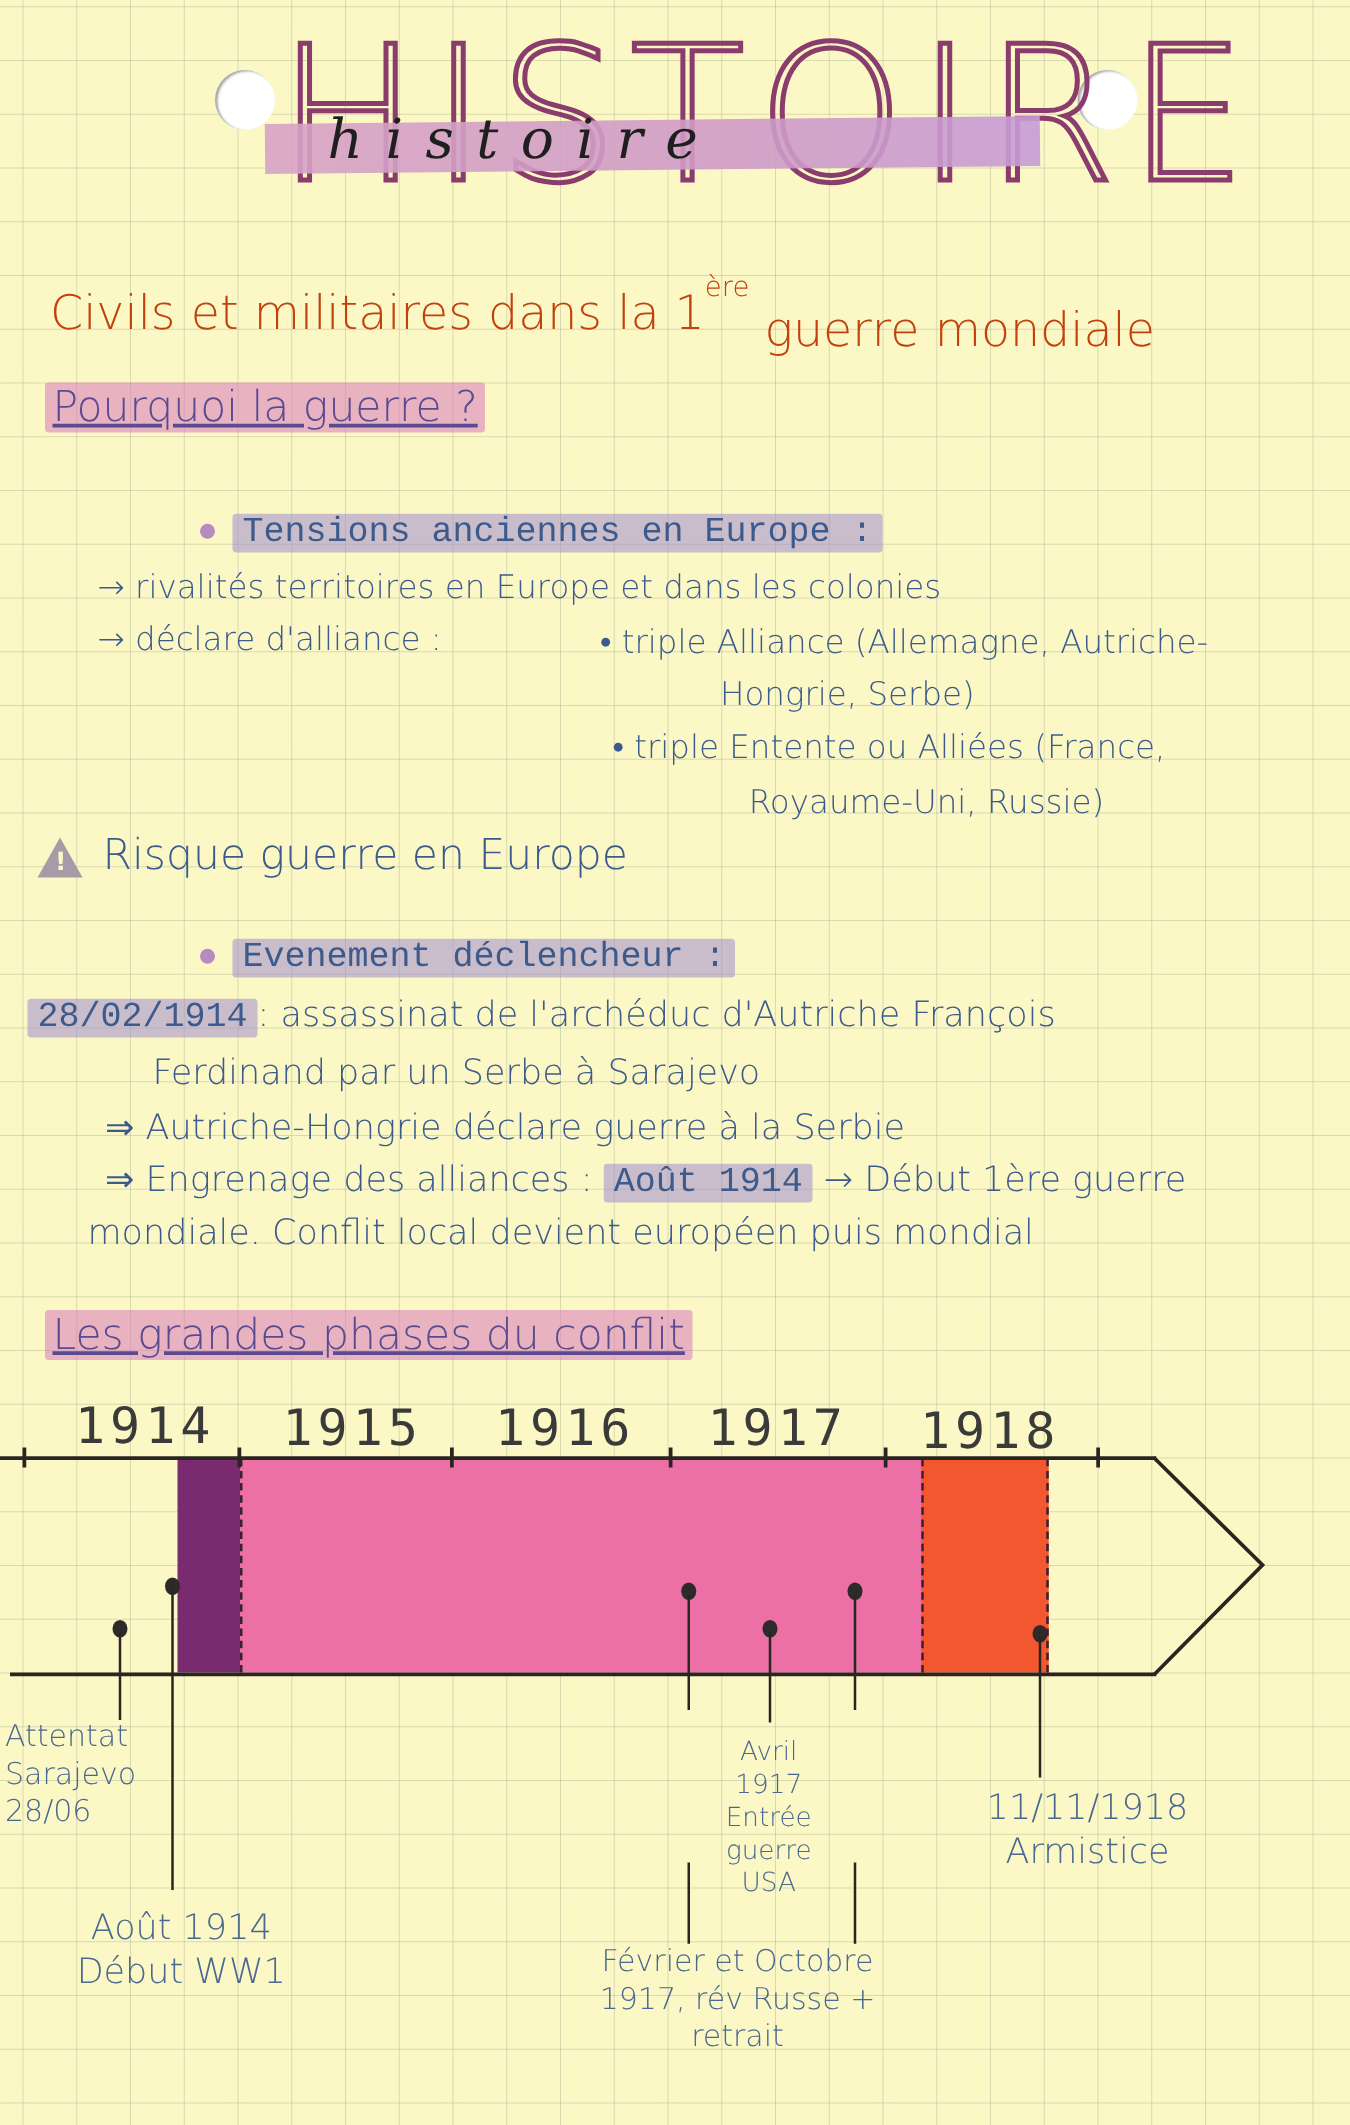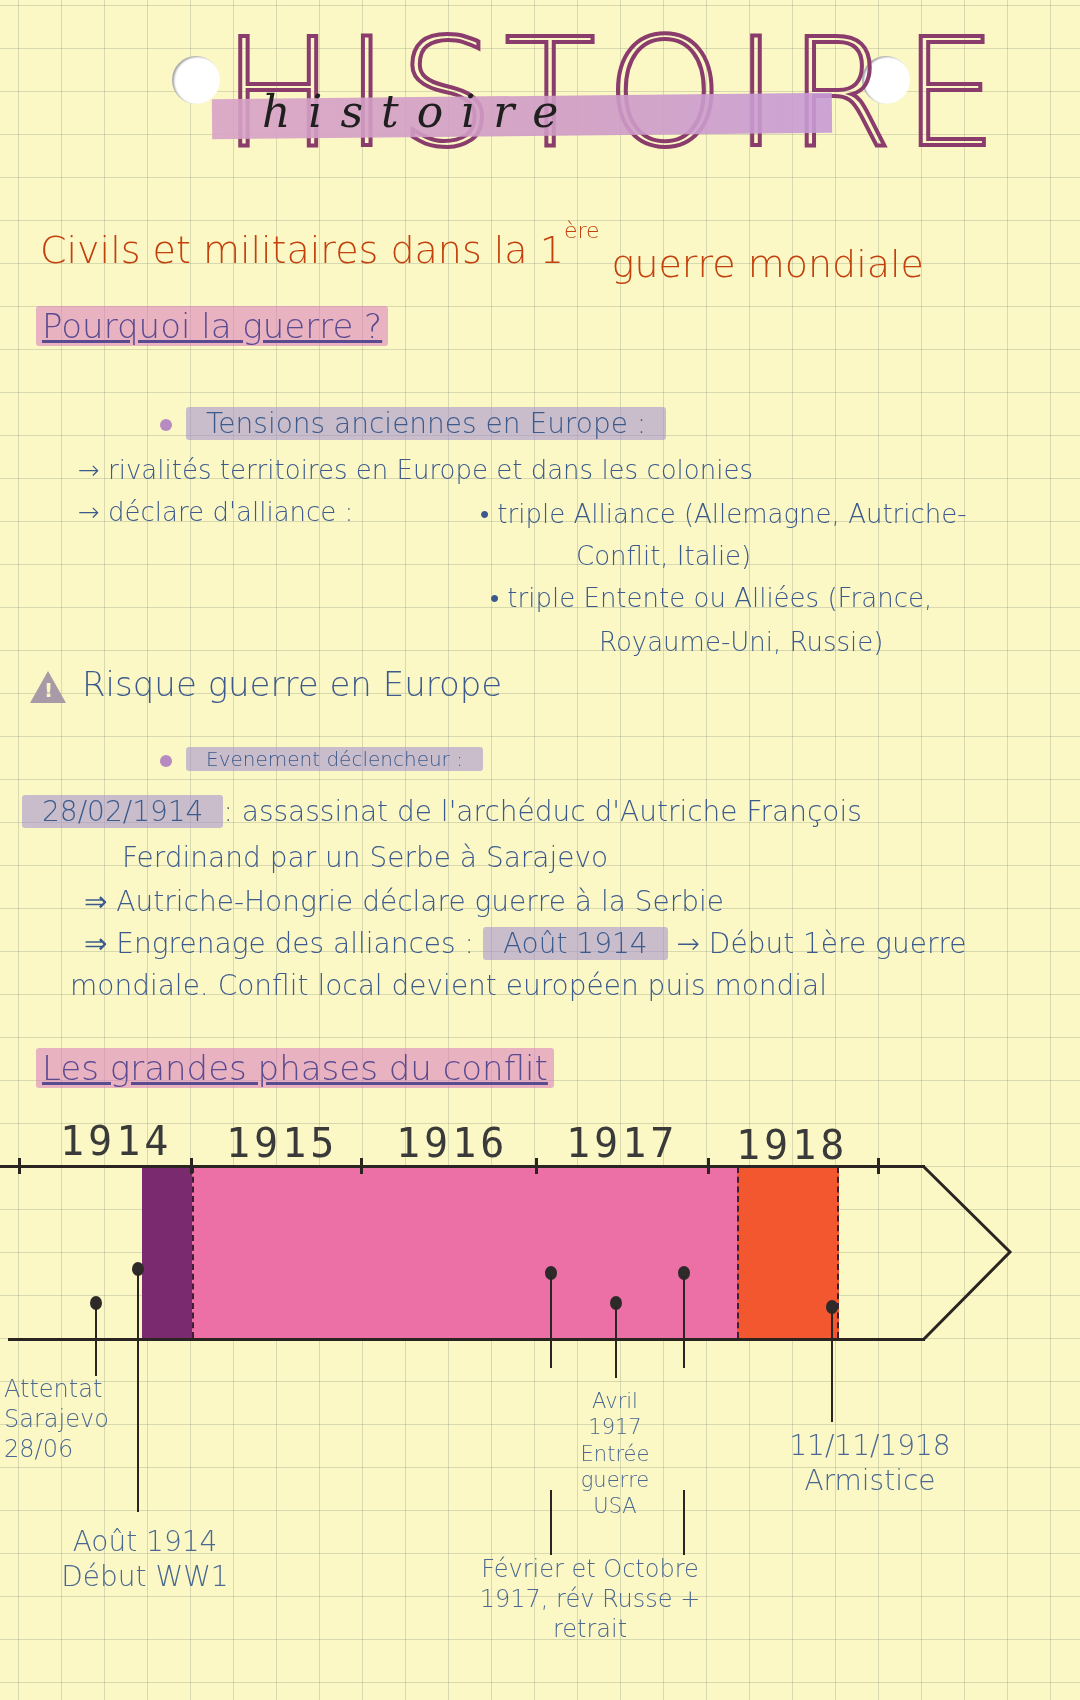--- a/index.html
+++ b/index.html
@@ -20,21 +20,21 @@
   .big-title { font-family:"DejaVu Sans", sans-serif; font-weight:300; font-size:150px;
                letter-spacing:10px; color:transparent; -webkit-text-stroke:4px #8a3c6c;
                line-height:1; }
   .title-band { background:linear-gradient(90deg,#d7a2c7,#cf9bc6 60%,#c79bd6); opacity:0.9;
                 transform:rotate(-0.6deg); }
   .cursive { font-family:"DejaVu Serif", serif; font-style:italic; color:#1f1f1f; font-size:44px;
              letter-spacing:18px; }
   .subtitle { font-family:"DejaVu Sans", sans-serif; color:#c2410c; font-size:38px; font-weight:300; }
   .subtitle sup { font-size:22px; vertical-align:top; position:relative; top:-10px; }
   .hl { background:rgba(217,120,190,0.55); padding:0 6px; border-radius:3px; }
-  .hl-blue { background:rgba(160,140,210,0.55); padding:0 20px; border-radius:3px; }
+  .hl-blue { background:rgba(160,140,210,0.55); padding:0 8px; border-radius:3px;font-family:Liberation Mono, monospace; }
   .h2 { color:#5a4a90; font-size:34px; font-weight:300;text-decoration:underline; }
   .txt { font-size:26px; font-weight:300; color:#3c5b8c; line-height:1.3; }
   .bullet { display:inline-block; width:12px; height:12px; border-radius:50%;
             background:#b78ac2; margin-right:14px; vertical-align:middle; }
   .warn { display:inline-block; width:0; height:0; border-left:18px solid transparent;
           border-right:18px solid transparent; border-bottom:32px solid #a89aa6;
           position:relative; margin-right:16px; vertical-align:middle; }
   .warn::after { content:"!"; position:absolute; left:-4px; top:6px; color:#fbf8c6;
                  font-size:20px; font-weight:bold; }
   .year { font-family:"DejaVu Sans Mono", monospace; font-size:40px; color:#3a3a3a; letter-spacing:4px; }
@@ -63,29 +63,29 @@
   <span class="hl">Pourquoi la guerre ?</span>
 </div>
 
 <div class="abs txt" style="left:160px; top:406px; font-size:28px;">
   <span class="bullet"></span><span class="hl-blue">Tensions anciennes en Europe :</span>
 </div>
 <div class="abs txt" style="left:78px; top:454px;">→ rivalités territoires en Europe et dans les colonies</div>
 <div class="abs txt" style="left:78px; top:496px;">→ déclare d'alliance :</div>
 
 <div class="abs txt" style="left:480px; top:498px;">• triple Alliance (Allemagne, Autriche-</div>
-<div class="abs txt" style="left:576px; top:540px;">Conflit, Italie)</div>
+<div class="abs txt" style="left:576px; top:540px;">Hongrie, Serbe)</div>
 <div class="abs txt" style="left:490px; top:582px;">• triple Entente ou Alliées (France,</div>
 <div class="abs txt" style="left:599px; top:626px;">Royaume-Uni, Russie)</div>
 
 <div class="abs txt" style="left:30px; top:662px; font-size:34px;">
   <span class="warn"></span><span>Risque guerre en Europe</span>
 </div>
 
-<div class="abs txt" style="left:160px; top:746px; font-size:20px;">
+<div class="abs txt" style="left:160px; top:746px; font-size:28px;">
   <span class="bullet"></span><span class="hl-blue">Evenement déclencheur :</span>
 </div>
 <div class="abs txt" style="left:22px; top:794px; font-size:28px; white-space:nowrap;">
   <span class="hl-blue">28/02/1914</span><span>: assassinat de l'archéduc d'Autriche François</span>
 </div>
 <div class="abs txt" style="left:122px; top:840px; font-size:28px;">Ferdinand par un Serbe à Sarajevo</div>
 <div class="abs txt" style="left:84px; top:884px; font-size:28px;">⇒ Autriche-Hongrie déclare guerre à la Serbie</div>
 <div class="abs txt" style="left:84px; top:926px; font-size:28px; white-space:nowrap;">
   <span>⇒ Engrenage des alliances :</span>
   <span class="hl-blue">Août 1914</span>

